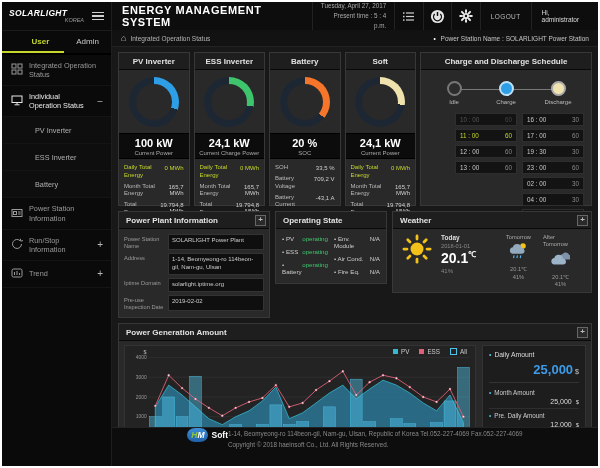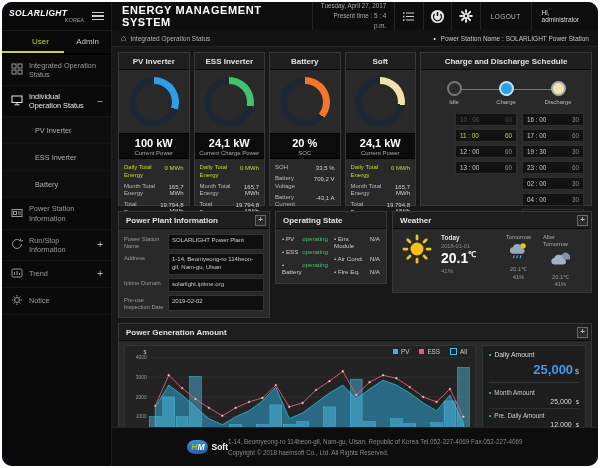--- a/index.html
+++ b/index.html
@@ -1,28 +1,28 @@
 <!DOCTYPE html>
 <html><head>
 <meta charset="utf-8">
 <style>
   html,body{margin:0;padding:0;background:#fff;width:600px;height:468px;overflow:hidden;
     font-family:"Liberation Sans",sans-serif;-webkit-font-smoothing:antialiased;}
-  .app{position:absolute;left:2px;top:2px;width:596px;height:464px;background:#6d28d9;overflow:hidden;border-radius:10px;}
+  .app{position:absolute;left:2px;top:2px;width:596px;height:464px;background:#6d28d9;overflow:hidden;}
   
   .sidebar{position:absolute;left:0;top:0;width:110px;height:100%;background:#0a0a0a;border-right:1px solid #1e1e1e;box-sizing:border-box;}
   .logo-row{display:flex;align-items:center;height:28px;padding:0 7px;border-bottom:1px solid #1c1c1c;}
   .logo{flex:1;line-height:1;}
   .logo-main{font-size:8.5px;font-weight:bold;font-style:italic;color:#fff;letter-spacing:.3px;}
   .logo-sub{font-size:5.5px;color:#999;font-style:italic;text-align:right;margin-top:1px;padding-right:8px;}
   .hamburger{width:12px;cursor:pointer;}
   .hamburger i{display:block;height:1.5px;background:#cfcfcf;margin:2px 0;}
   .tabs{display:flex;height:22px;border-bottom:2px solid #000;}
   .tab{flex:1;text-align:center;font-size:8px;color:#c9c9c9;line-height:22px;cursor:pointer;box-sizing:border-box;}
-  .tab.active{color:#c6d62a;font-weight:normal;border-bottom:2px solid #c6d62a;padding-left:15px;}
+  .tab.active{color:#c6d62a;font-weight:bold;border-bottom:2px solid #c6d62a;padding-left:15px;}
   .menu-item{display:flex;align-items:center;gap:6px;padding:6px 6px 6px 9px;border-bottom:1px solid #141414;color:#9a9a9a;font-size:7.3px;cursor:pointer;min-height:14px;}
   .menu-item.active{color:#e8e8e8;}
   .menu-item .mi-label{flex:1;line-height:1.25;}
   .menu-item .mi-expand{font-size:10px;color:#bbb;padding-right:2px;}
   .submenu .menu-item{padding-left:33px;background:#0e0e0e;color:#b0b0b0;}
   .mi-icon{flex:none;width:12px;height:12px;}
   
   .hdr{position:absolute;left:110px;right:0;top:0;height:28px;background:#0d0d0d;border-bottom:1px solid #232323;display:flex;align-items:center;}
   .hdr-title{font-size:11px;font-weight:bold;color:#fff;letter-spacing:.6px;margin-left:10px;}
   .hdr-right{margin-left:auto;display:flex;align-items:center;height:100%;}
@@ -109,21 +109,21 @@
   .amt-big{border-bottom:1px solid #333;padding-bottom:5px;margin-bottom:3px;}
   .amt-lab{font-size:6.8px;color:#ddd;}
   .blt2{color:#4fc3e8;margin-right:3px;}
   .amt-val{text-align:right;font-size:13px;font-weight:bold;color:#3d9be9;margin-top:4px;}
   .cur{font-size:7px;color:#ccc;margin-left:2px;font-weight:normal;}
   .amt-row{border-bottom:1px solid #2e2e2e;padding:3px 0 3px;font-size:6.3px;}
   .amt-row .lab{color:#ccc;}
   .amt-row .val{text-align:right;color:#ddd;font-size:7px;margin-top:2px;}
   .amt-row .val .cur{font-size:6px;}
   
-  .footer{position:absolute;left:110px;right:0;bottom:0;height:38px;background:#0d0d0d;border-top:1px solid #232323;display:flex;align-items:center;justify-content:center;}
+  .footer{position:absolute;left:110px;right:0;bottom:0;height:38px;background:#0d0d0d;border-top:1px solid #232323;display:flex;align-items:flex-start;justify-content:center;}
   .hm-logo{display:flex;align-items:center;gap:3px;}
   .hm-badge{width:21px;height:14px;border-radius:8px/7px;background:linear-gradient(#3d8fd8,#1f5fa8);color:#fff;font-size:8.5px;font-weight:bold;font-style:italic;text-align:center;line-height:14px;}
   .hm-badge .h{color:#8dc63f;}
   .hm-soft{color:#fff;font-size:8.5px;font-weight:bold;}
   .f-text{font-size:6.3px;color:#8a8a8a;line-height:1.8;}
 </style>
 </head>
 <body>
 
 <div class="app">
@@ -193,34 +193,20 @@
         </div>
         <div class="menu-item">
           <span><svg class="mi-icon" viewBox="0 0 12 12" fill="none" stroke="#9a9a9a" stroke-width="1">
               <rect x="1" y="2" width="10" height="8" rx="1.5"></rect>
               <line x1="3.5" y1="8" x2="3.5" y2="5"></line>
               <line x1="6" y1="8" x2="6" y2="4"></line>
               <line x1="8.5" y1="8" x2="8.5" y2="6"></line>
             </svg></span>
           <span class="mi-label">Trend</span>
           <span class="mi-expand">+</span>
-        </div>
-        <div class="menu-item">
-          <span><svg class="mi-icon" viewBox="0 0 12 12" fill="none" stroke="#9a9a9a" stroke-width="1">
-              <circle cx="6" cy="6" r="2.4"></circle>
-              <line x1="6" y1="1" x2="6" y2="2.6"></line>
-              <line x1="6" y1="9.4" x2="6" y2="11"></line>
-              <line x1="1" y1="6" x2="2.6" y2="6"></line>
-              <line x1="9.4" y1="6" x2="11" y2="6"></line>
-              <line x1="2.5" y1="2.5" x2="3.6" y2="3.6"></line>
-              <line x1="8.4" y1="8.4" x2="9.5" y2="9.5"></line>
-              <line x1="2.5" y1="9.5" x2="3.6" y2="8.4"></line>
-              <line x1="8.4" y1="3.6" x2="9.5" y2="2.5"></line>
-            </svg></span>
-          <span class="mi-label">Notice</span>
         </div>
       </nav>
   </aside>
 
   <header class="hdr">
     <div class="hdr-title">ENERGY MANAGEMENT SYSTEM</div>
     <div class="hdr-right">
       <div class="hdr-date">
         <div>Tuesday, April 27, 2017</div>
         <div>Present time : 5 : 4 p.m.</div>

